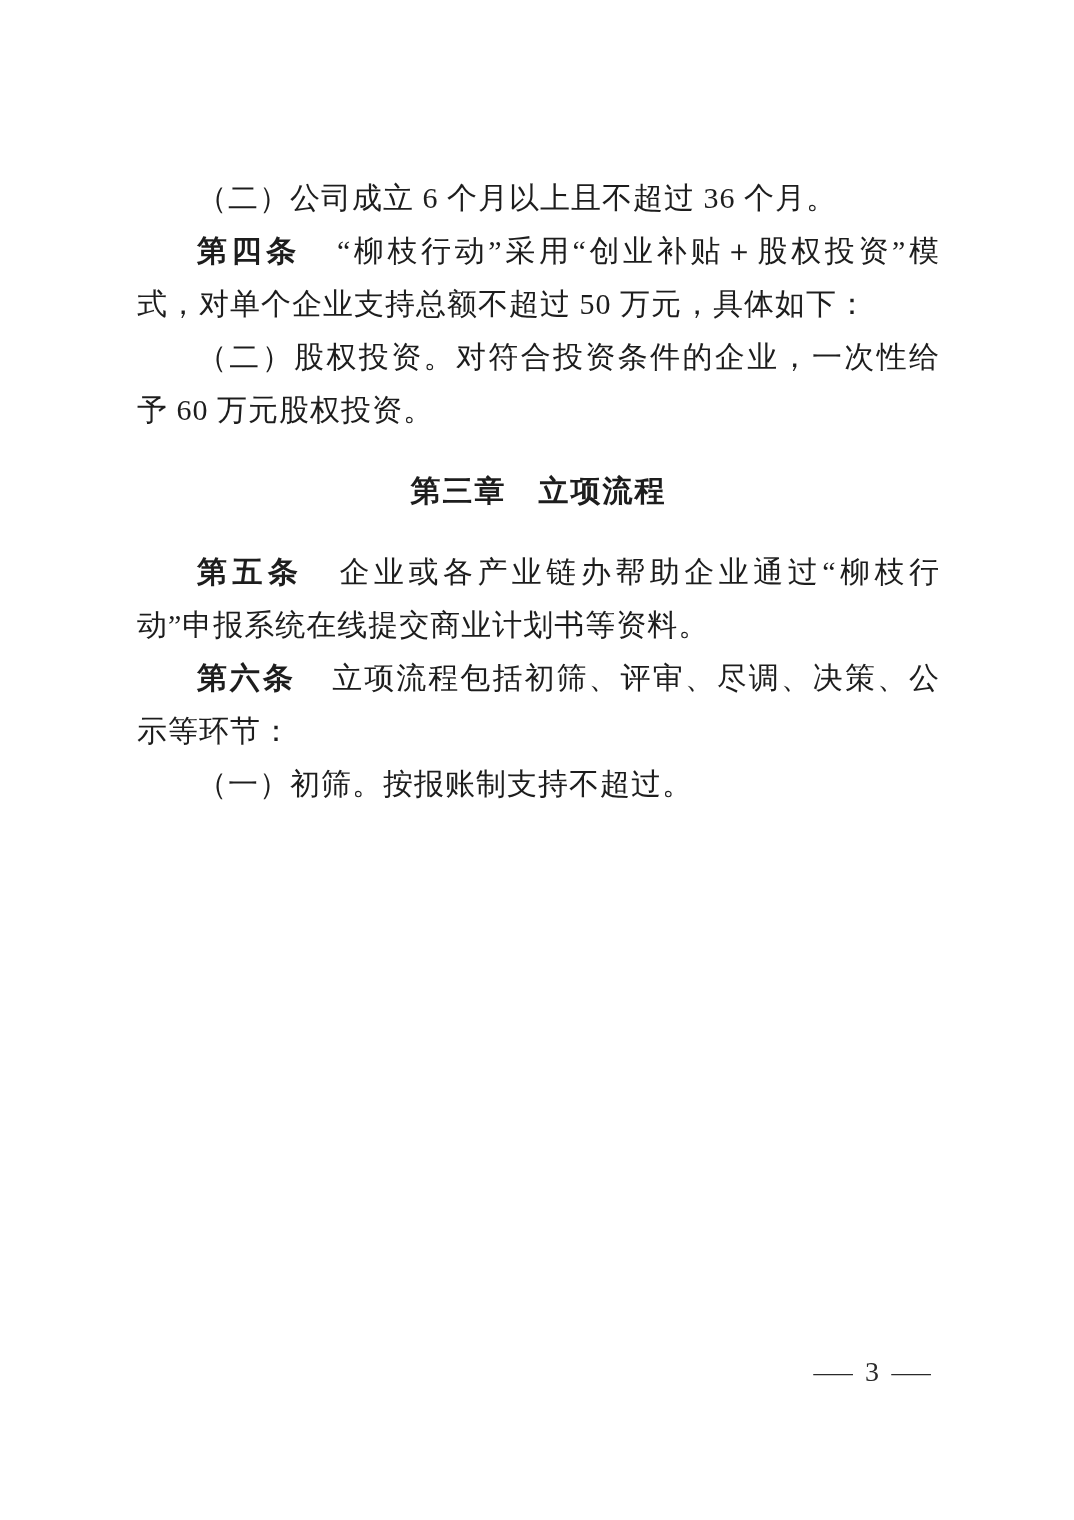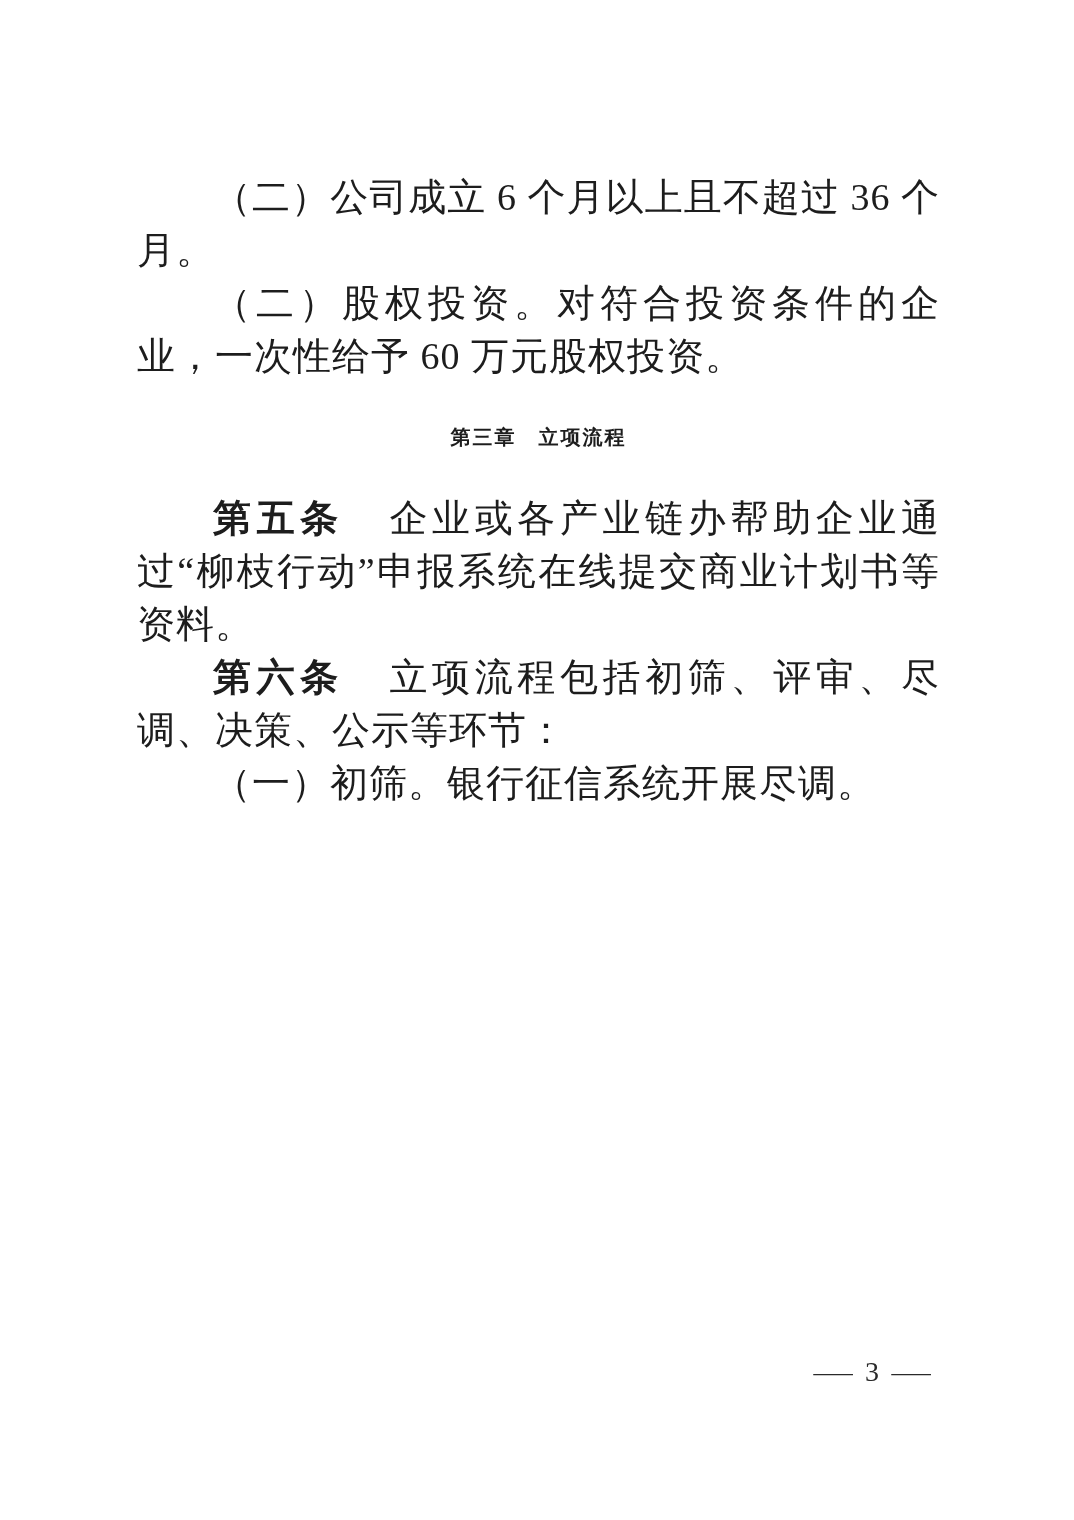--- a/index.html
+++ b/index.html
@@ -19,36 +19,36 @@
     color: #1d1d1d;
   }
   .content {
     position: absolute;
     left: 137px;
     top: 171px;
     width: 803px;
   }
   .para {
     margin: 0;
-    font-size: 38px;
+    font-size: 30px;
     line-height: 53px;
     text-align: justify;
     text-indent: 2em;
     letter-spacing: 1px;
     color: #1d1d1d;
   }
   .article-prefix {
     font-weight: bold;
     font-family: "Liberation Sans", "DejaVu Sans", sans-serif;
     margin-right: 1.2em;
     letter-spacing: 2px;
   }
   .chapter {
     margin: 28px 0;
-    font-size: 20px;
+    font-size: 30px;
     line-height: 53px;
     font-weight: bold;
     font-family: "Liberation Sans", "DejaVu Sans", sans-serif;
     text-align: center;
     text-indent: 0;
     letter-spacing: 2px;
     color: #1d1d1d;
   }
   .footer {
     position: absolute;
@@ -69,31 +69,32 @@
 </style>
 </head>
 <body>
 
 <div class="page">
   <div class="content">
 
     <p class="para"><span>（二）公司成立 6 个月以上且不超过 36 个月。</span></p>
 
 
+    <p class="para"><b class="article-prefix">第四条</b><span>“柳枝行动”采用“创业补贴＋股权投资”模式，对单个企业支持总额不超过 50 万元，具体如下：</span></p>
 
 
     <p class="para"><span>（二）股权投资。对符合投资条件的企业，一次性给予 60 万元股权投资。</span></p>
 
     <h2 class="chapter">第三章　立项流程</h2>
 
     <p class="para"><b class="article-prefix">第五条</b><span>企业或各产业链办帮助企业通过“柳枝行动”申报系统在线提交商业计划书等资料。</span></p>
 
     <p class="para"><b class="article-prefix">第六条</b><span>立项流程包括初筛、评审、尽调、决策、公示等环节：</span></p>
 
-    <p class="para"><span>（一）初筛。银行征信系统开展尽调。</span></p>
+    <p class="para"><span>（一）初筛。按报账制支持不超过。</span></p>
 
 
 
   </div>
 
   <div class="footer">
     <span class="dash">—</span>
     <span>3</span>
     <span class="dash">—</span>
   </div>

